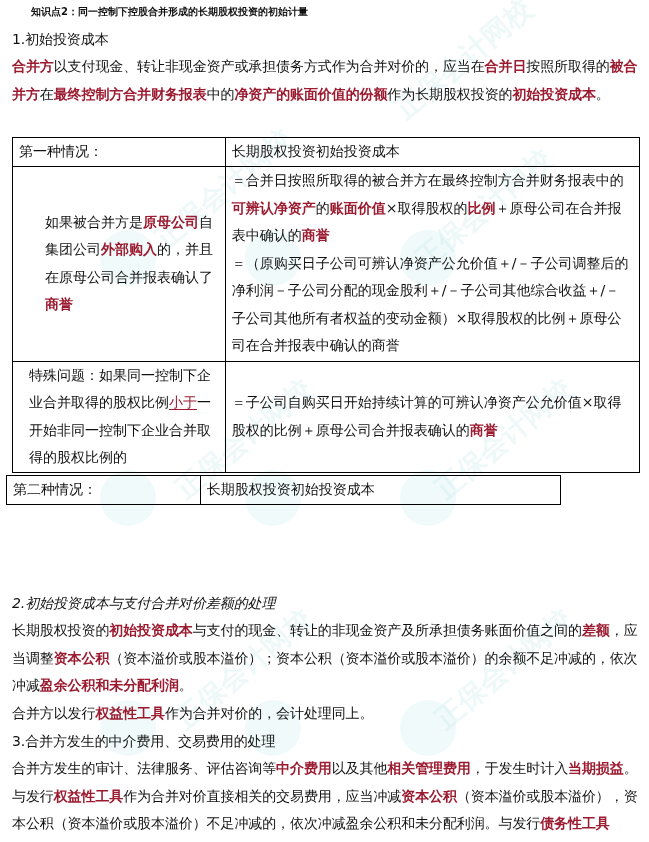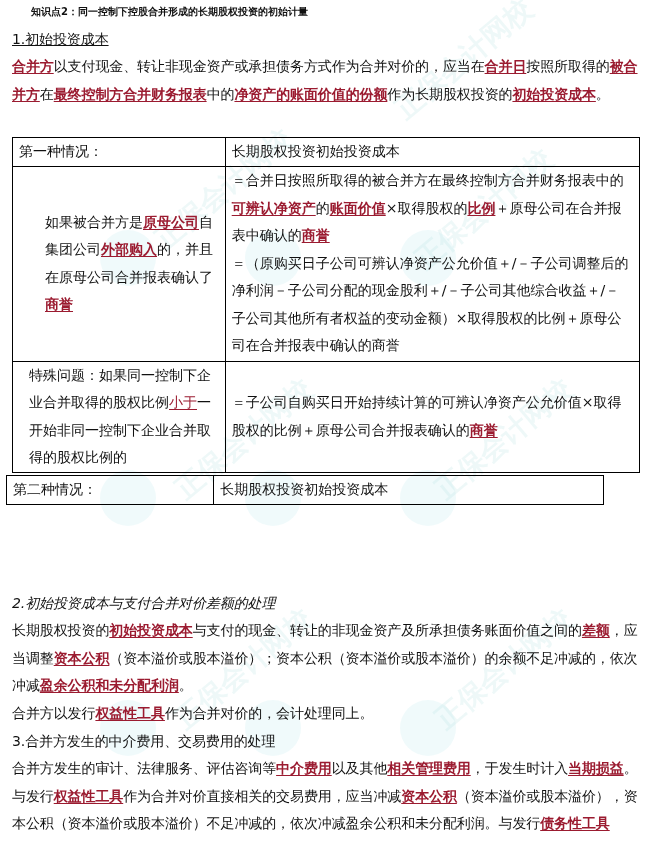--- a/index.html
+++ b/index.html
@@ -12,21 +12,21 @@
   .wm {
     position: absolute; color: rgba(120, 200, 200, 0.13); font-size: 28px; font-weight: bold;
     transform: rotate(-40deg); white-space: nowrap;
   }
   .wm-circle { position: absolute; width: 56px; height: 56px; border-radius: 50%; background: rgba(170, 225, 235, 0.18); }
   .content { position: relative; z-index: 1; }
   .title {
     position: absolute; left: 12px; top: 2px; font-size: 10px; font-weight: bold; line-height: 20px; margin-left: 19px;
   }
   .p { position: absolute; left: 12px; width: 630px; line-height: 27.5px; letter-spacing: -0.1px; }
-  .hl { color: #9b1b30; font-weight: bold; text-decoration: underline; text-underline-offset: 2px; margin-top: 17px; }
+  .hl { color: #9b1b30; font-weight: bold; text-underline-offset: 2px; margin-top: 17px; }
   .hl-light { color: #9b1b30; font-weight: normal; text-decoration: underline; text-underline-offset: 2px; }
   table { position: absolute; border-collapse: collapse; }
   td { border: 1.3px solid #000; padding: 0 6px; vertical-align: middle; line-height: 27.5px; font-size: 14px; }
   td.hdr { height: 27px; padding-top: 0; padding-bottom: 0; }
 </style>
 </head>
 <body>
 
 <div class="wm-layer">
   <div class="wm" style="left:380px;top:40px;">正保会计网校</div>
@@ -43,21 +43,21 @@
   <div class="wm-circle" style="left:245px;top:470px;"></div>
   <div class="wm-circle" style="left:400px;top:470px;"></div>
   <div class="wm-circle" style="left:100px;top:700px;"></div>
   <div class="wm-circle" style="left:245px;top:700px;"></div>
   <div class="wm-circle" style="left:400px;top:700px;"></div>
 </div>
 
 <div class="content">
   <div class="title">知识点2：同一控制下控股合并形成的长期股权投资的初始计量</div>
 
-  <div class="p" style="top:26px;text-decoration:underline;">1.初始投资成本</div>
+  <div class="p" style="top:26px;">1.初始投资成本</div>
   <div class="p" style="top:53px;"><span class="hl">合并方</span>以支付现金、转让非现金资产或承担债务方式作为合并对价的，应当在<span class="hl">合并日</span>按照所取得的<span class="hl">被合并方</span>在<span class="hl">最终控制方合并财务报表</span>中的<span class="hl">净资产的账面价值的份额</span>作为长期股权投资的<span class="hl">初始投资成本</span>。</div>
 
   <table style="left:12px;top:137px;width:628px;">
     <colgroup>
         <col style="width:210px">
         <col style="width:409px">
       </colgroup>
     <tbody>
         <tr>
       <td class="hdr">第一种情况：</td>
@@ -67,21 +67,21 @@
       <td style="height:194px;padding-left:32px;">如果被合并方是<span class="hl">原母公司</span>自集团公司<span class="hl">外部购入</span>的，并且在原母公司合并报表确认了<span class="hl">商誉</span></td>
       <td>＝合并日按照所取得的被合并方在最终控制方合并财务报表中的<span class="hl">可辨认净资产</span>的<span class="hl">账面价值</span>×取得股权的<span class="hl">比例</span>＋原母公司在合并报表中确认的<span class="hl">商誉</span><br>＝（原购买日子公司可辨认净资产公允价值＋/－子公司调整后的净利润－子公司分配的现金股利＋/－子公司其他综合收益＋/－子公司其他所有者权益的变动金额）×取得股权的比例＋原母公司在合并报表中确认的商誉</td>
     </tr>
     <tr>
       <td style="height:110px;padding-left:16px;">特殊问题：如果同一控制下企业合并取得的股权比例<span class="hl-light">小于</span>一开始非同一控制下企业合并取得的股权比例的</td>
       <td>＝子公司自购买日开始持续计算的可辨认净资产公允价值×取得股权的比例＋原母公司合并报表确认的<span class="hl">商誉</span></td>
     </tr>
   </tbody>
     </table>
 
-  <table style="left:6px;top:475px;width:598px;">
+  <table style="left:6px;top:475px;width:555px;">
     <colgroup>
         <col style="width:216px">
         <col style="width:409px">
       </colgroup>
     <tbody>
         <tr>
       <td class="hdr">第二种情况：</td>
       <td class="hdr">长期股权投资初始投资成本</td>
     </tr>
   </tbody>

